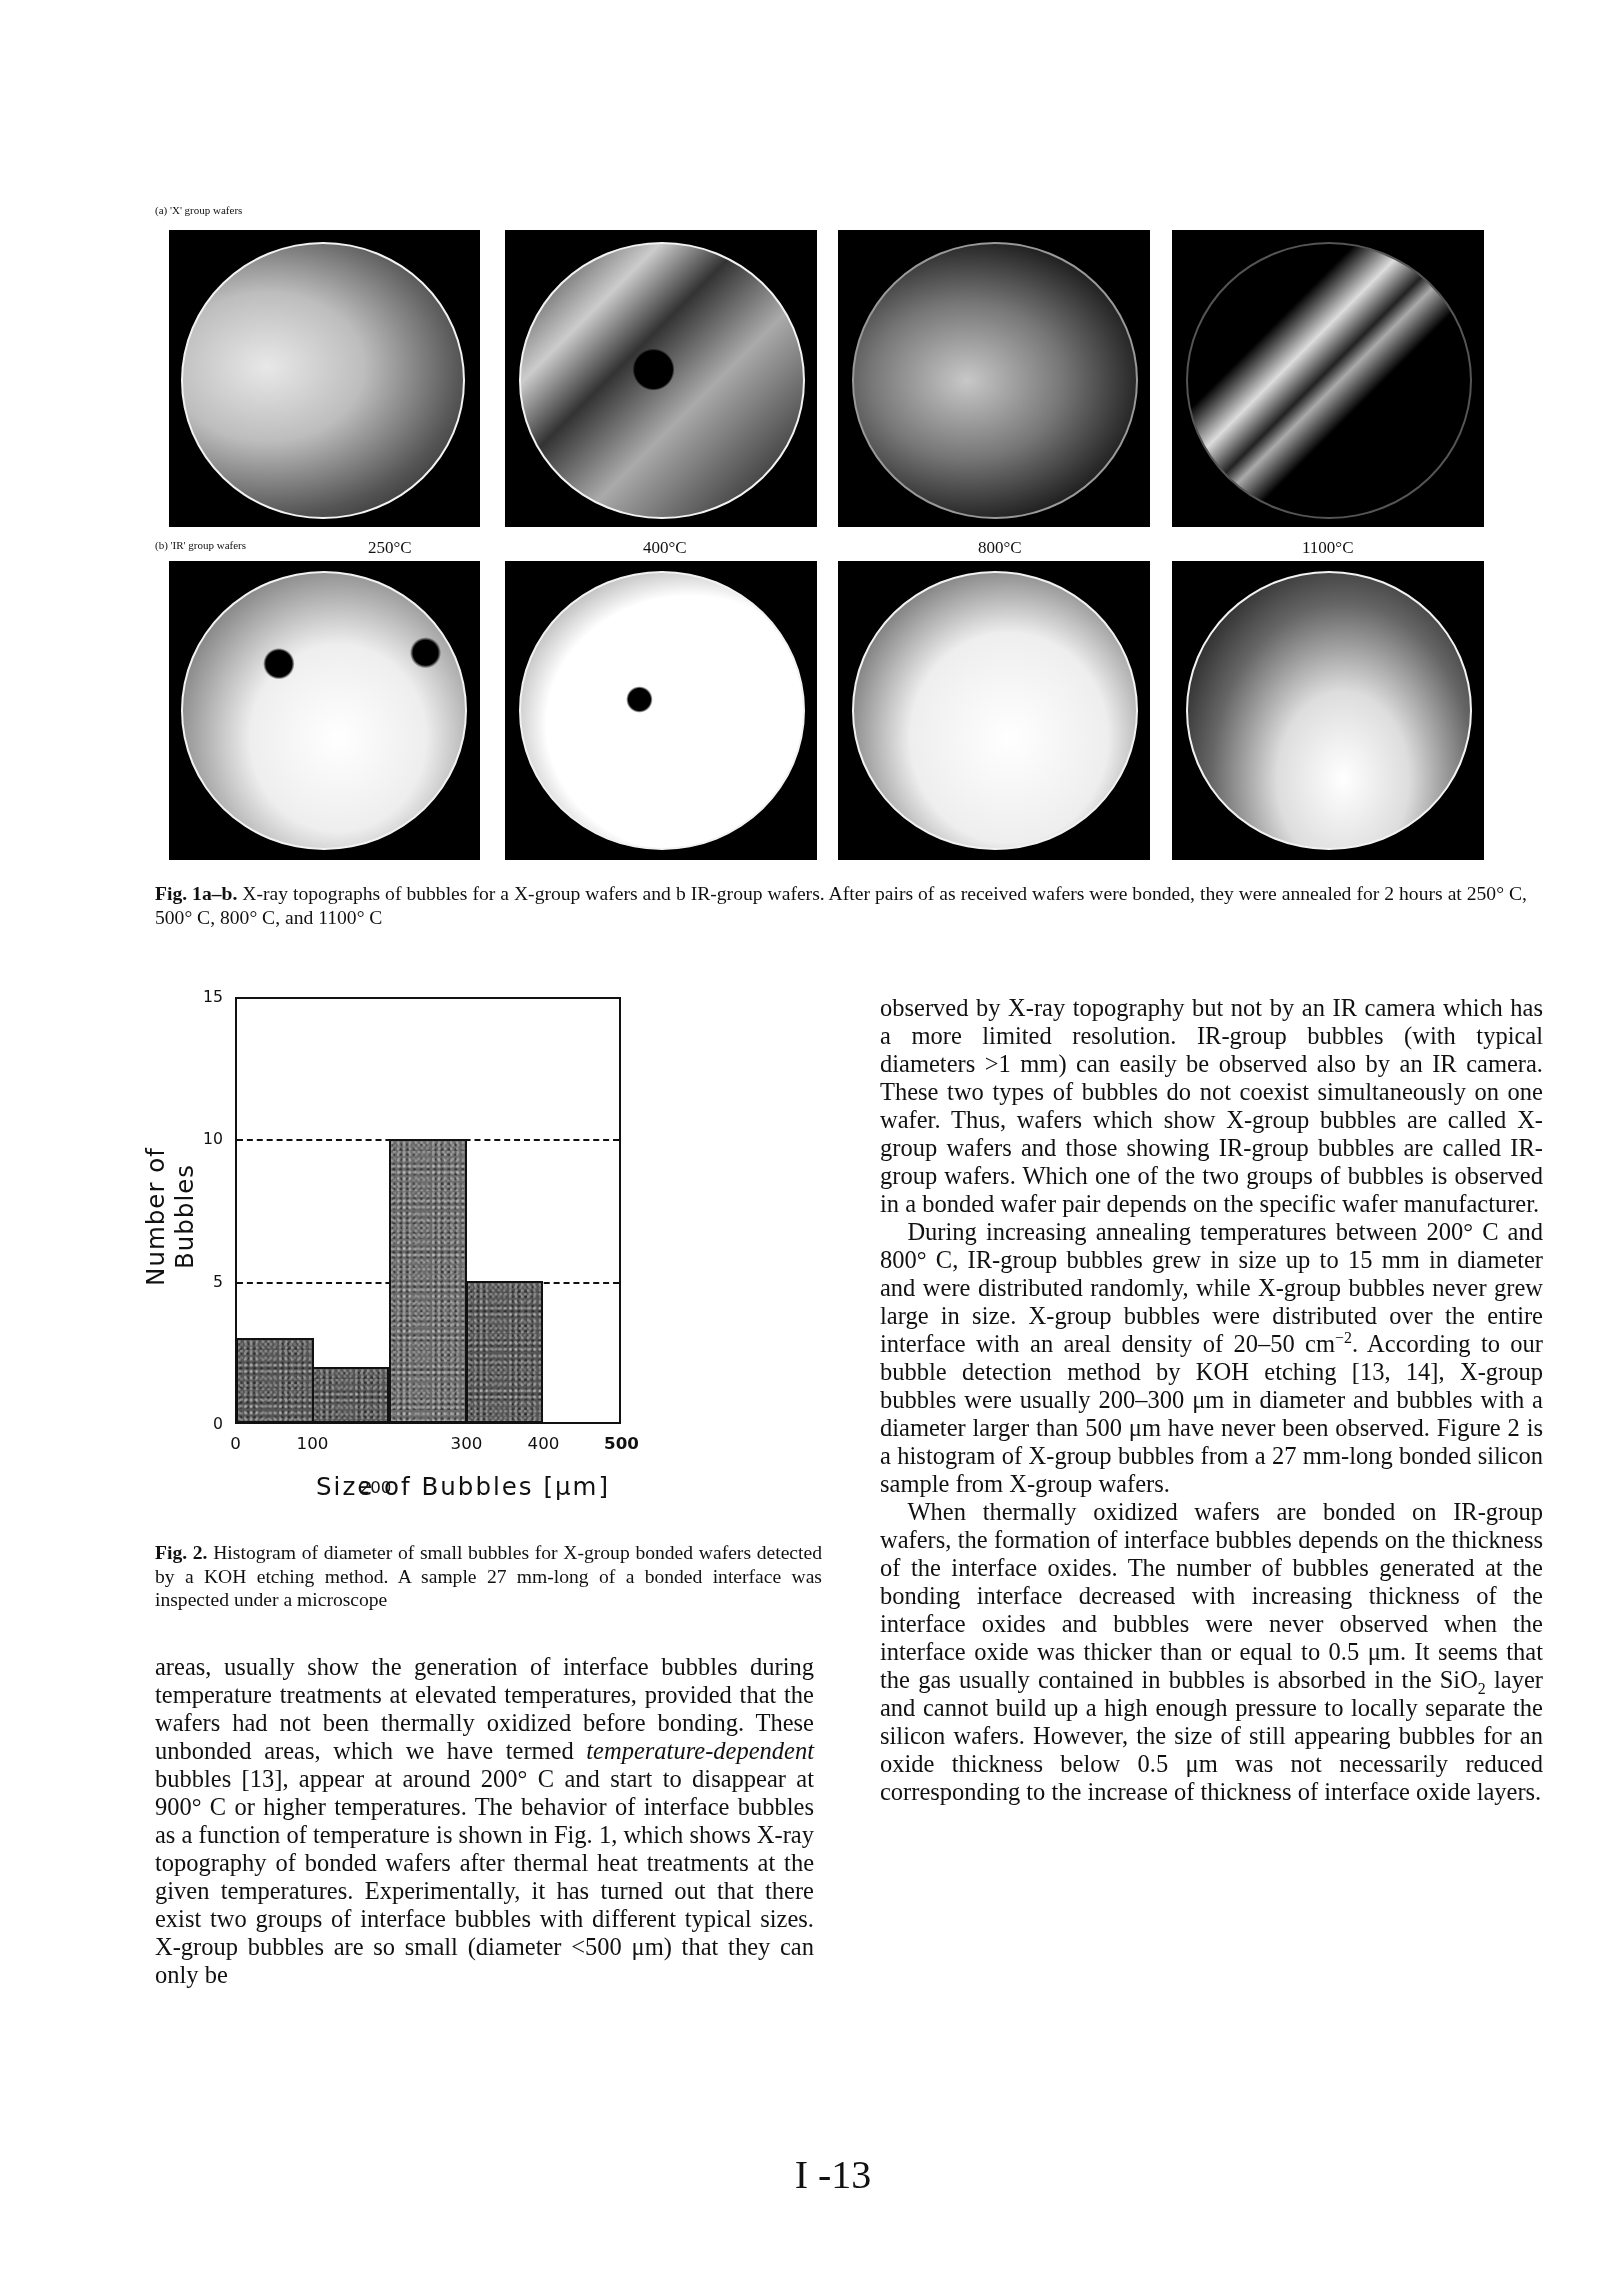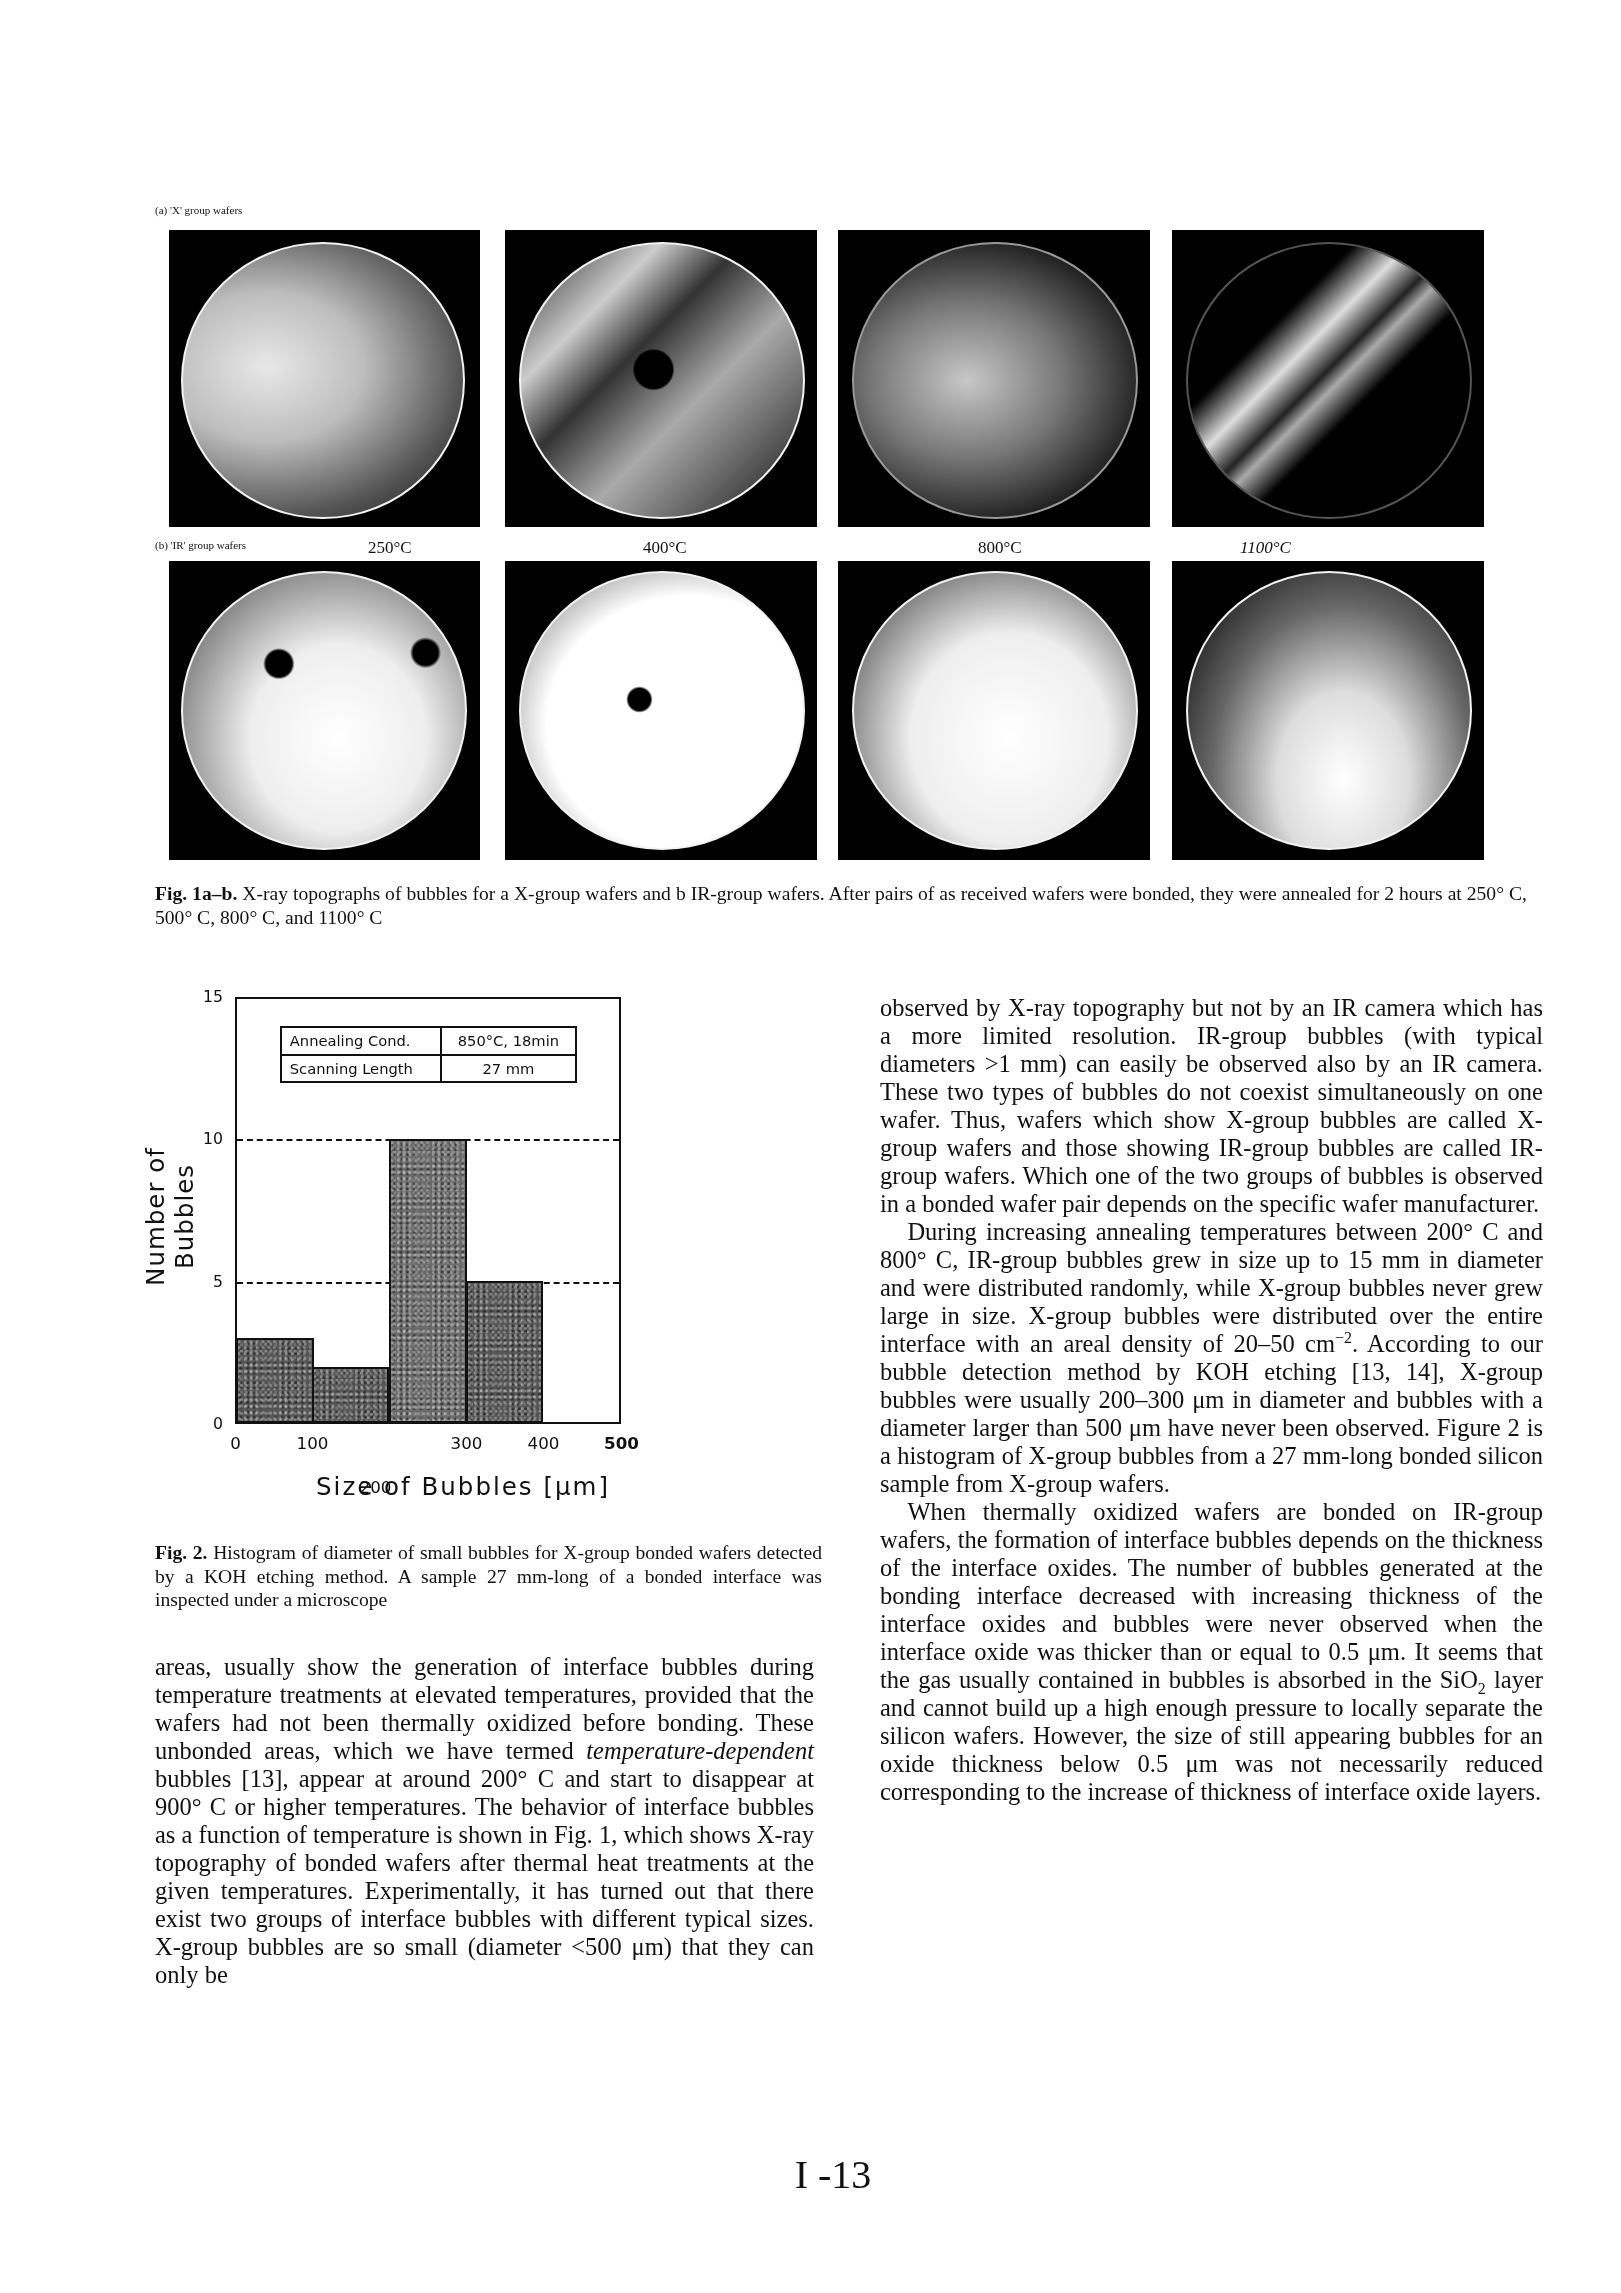--- a/index.html
+++ b/index.html
@@ -69,21 +69,21 @@
   <div class="disc" style="left:13.7px; top:11.8px; width:286px; height:277px; background: radial-gradient(ellipse at 40% 50%, #c8c8c8 0%, #777 40%, #111 80%); border-color:#999;"></div>
 </div>
 <div class="photo" style="left:1172px; top:230px; width:312px; height:297px;">
   <div class="disc" style="left:13.7px; top:11.8px; width:286px; height:277px; background: linear-gradient(135deg, #000 30%, #ddd 40%, #222 48%, #aaa 52%, #000 60%); border-color:#555;"></div>
 </div>
 
 <div class="abs label-sm" style="left:155px; top:536px;">(b) 'IR' group wafers</div>
 <div class="abs temp" style="left:368px; top:540px;">250°C</div>
 <div class="abs temp" style="left:643px; top:540px;">400°C</div>
 <div class="abs temp" style="left:978px; top:540px;">800°C</div>
-<div class="abs temp" style="left:1240px; top:540px;font-style:italic;">1100°C</div>
+<div class="abs temp" style="left:1302px; top:540px;">1100°C</div>
 
 <div class="photo" style="left:169px; top:561px; width:311px; height:299px;">
   <div class="disc" style="left:11.8px; top:9.8px; width:286px; height:279px; background: radial-gradient(circle at 34% 33%, #000 0 5%, transparent 6%), radial-gradient(circle at 86% 29%, #000 0 4%, transparent 5%), radial-gradient(ellipse at 55% 60%, #fff 0%, #eee 40%, #888 75%, #222 100%);"></div>
 </div>
 <div class="photo" style="left:505px; top:561px; width:312px; height:299px;">
   <div class="disc" style="left:13.7px; top:9.8px; width:286px; height:279px; background: radial-gradient(circle at 42% 46%, #000 0 5%, transparent 6%), radial-gradient(ellipse at 60% 55%, #fff 0%, #fff 60%, #999 85%, #222 100%);"></div>
 </div>
 <div class="photo" style="left:838px; top:561px; width:312px; height:299px;">
   <div class="disc" style="left:13.7px; top:9.8px; width:286px; height:279px; background: radial-gradient(ellipse at 55% 60%, #fff 0%, #eee 45%, #777 78%, #111 100%);"></div>
 </div>
@@ -102,32 +102,20 @@
   <div class="abs" style="left:98px; top:6.9px; width:386px; height:427px; border:2.9px solid #111; box-sizing:border-box;"></div>
 
   <div class="dash" style="left:100px; top:149px; width:382px;"></div>
   <div class="dash" style="left:100px; top:292px; width:382px;"></div>
 
   <div class="bar" style="left:99px; top:348px; width:78px; height:85px;"></div>
   <div class="bar" style="left:175px; top:377px; width:77px; height:56px;"></div>
   <div class="bar" style="left:252px; top:149px; width:78px; height:284px; background-color:#6a6a6a;"></div>
   <div class="bar" style="left:329px; top:291px; width:77px; height:142px;"></div>
 
-  <table class="legend" style="left:143px; top:36px;">
-    <tbody>
-        <tr>
-      <td style="width:142px;">Annealing Cond.</td>
-      <td class="v" style="width:118px;">850°C, 18min</td>
-    </tr>
-    <tr>
-      <td>Scanning Length</td>
-      <td class="v">27 mm</td>
-    </tr>
-  </tbody>
-    </table>
 
   <div class="tick-y" style="left:57px; top:-2.9px;">15</div>
   <div class="tick-y" style="left:57px; top:139px;">10</div>
   <div class="tick-y" style="left:57px; top:282px;">5</div>
   <div class="tick-y" style="left:57px; top:424px;">0</div>
 
   <div class="tick-x" style="left:69px; top:443px;">0</div>
   <div class="tick-x" style="left:146px; top:443px;">100</div>
   <div class="tick-x" style="left:209px; top:443px;margin-top:44px;">200</div>
   <div class="tick-x" style="left:300px; top:443px;">300</div>

